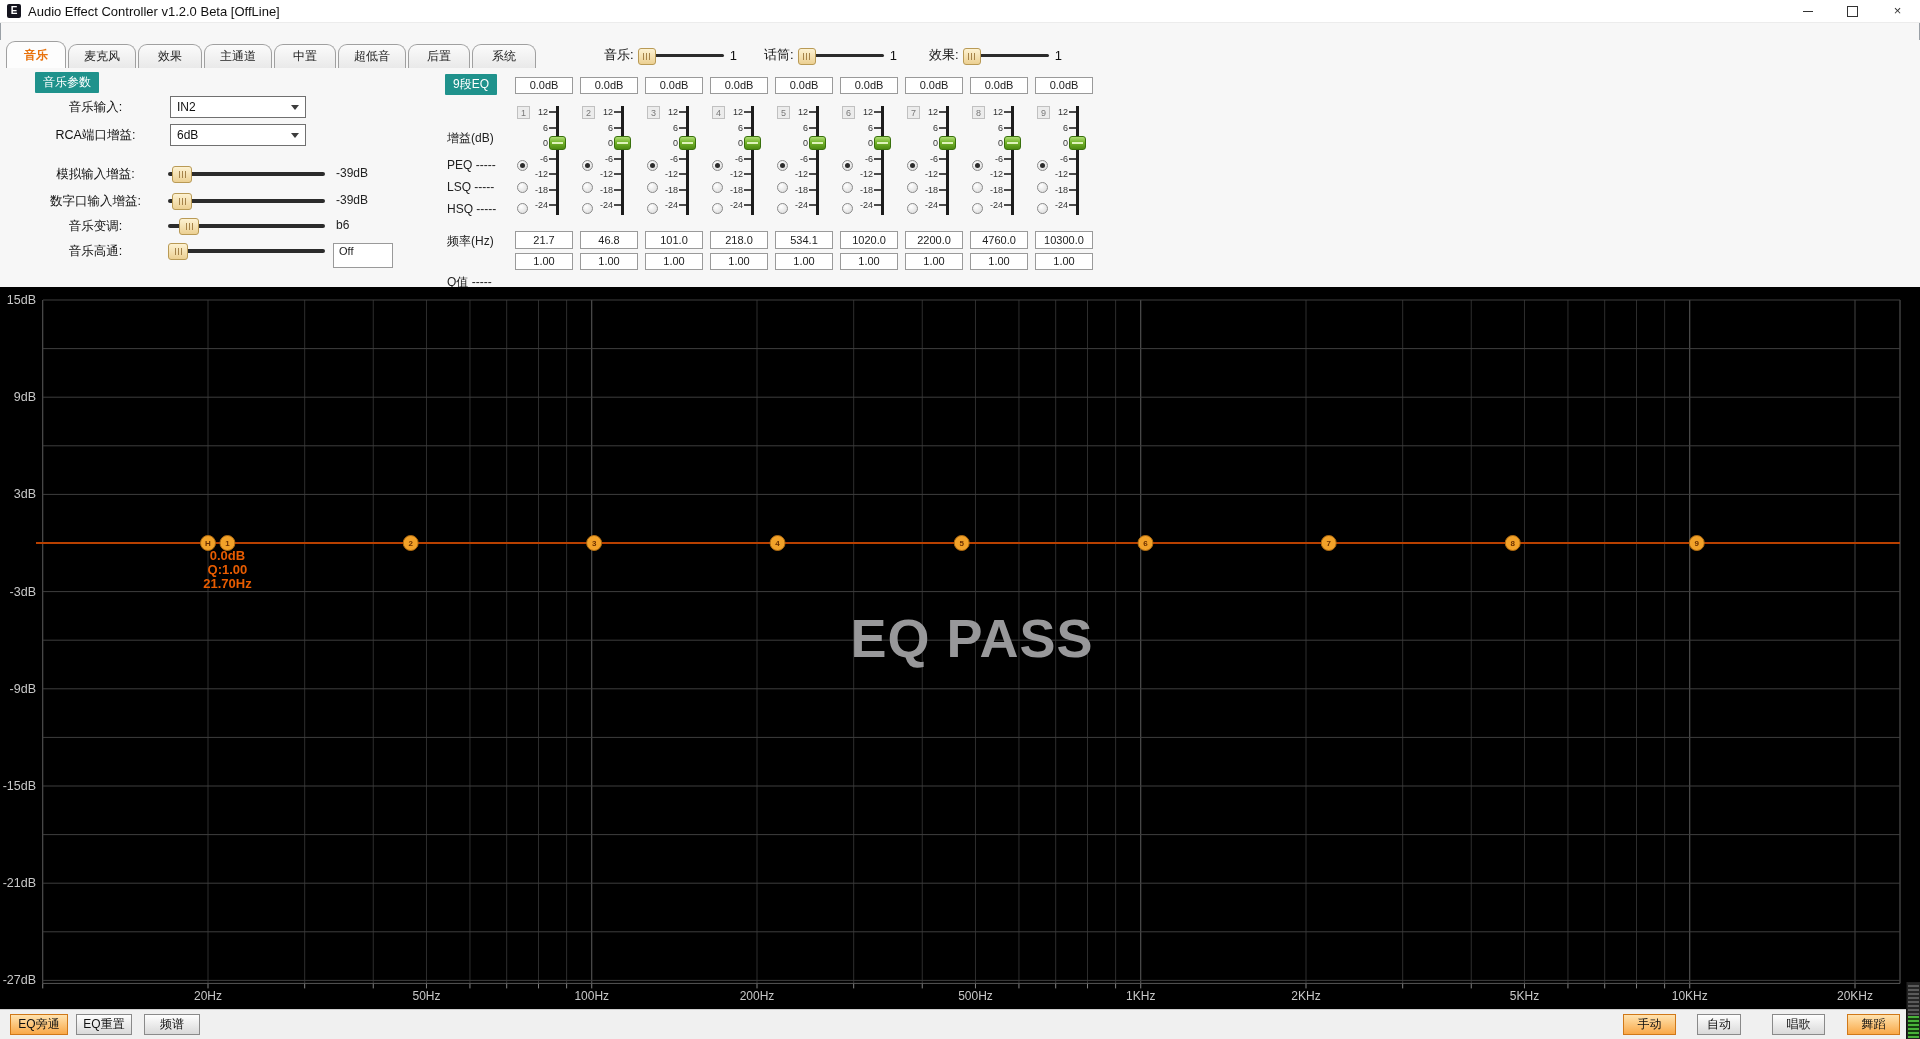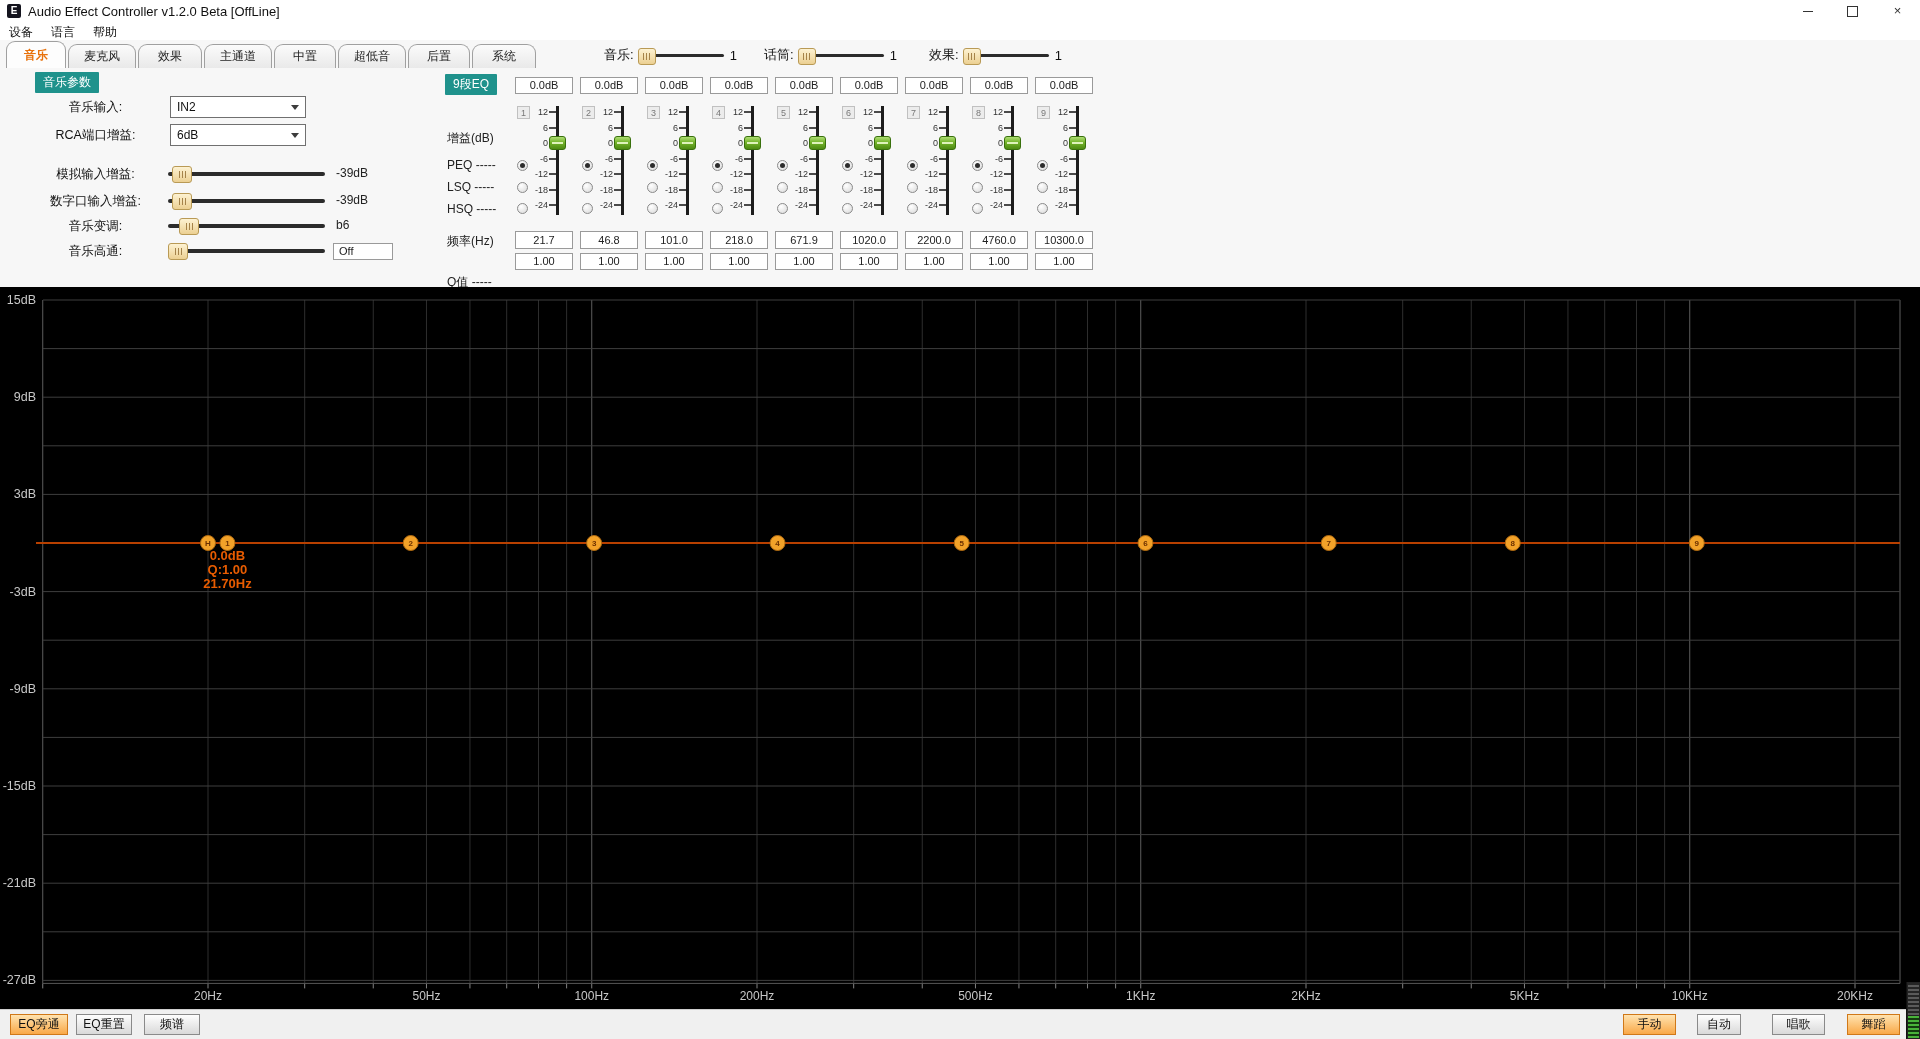--- a/index.html
+++ b/index.html
@@ -97,21 +97,20 @@
         </div>
       <div class="wbtn">
           <div class="glyph-max"></div>
         </div>
       <div class="wbtn">
           <div class="glyph-close">×</div>
         </div>
     </div>
   </div>
 
-  <div class="menubar" id="menubar"><div class="mitem">设备</div><div class="mitem">语言</div><div class="mitem">帮助</div></div>
 
   <div class="tabbar">
     <div id="tabs">
         <div class="tab active" style="width: 58px;">音乐</div>
         <div class="tab" style="width: 66px;">麦克风</div>
         <div class="tab" style="width: 62px;">效果</div>
         <div class="tab" style="width: 66px;">主通道</div>
         <div class="tab" style="width: 60px;">中置</div>
         <div class="tab" style="width: 66px;">超低音</div>
         <div class="tab" style="width: 60px;">后置</div>
@@ -175,21 +174,21 @@
             <div class="grip"></div>
           </div>
         </div>
         <div class="pval" style="left: 336px; top: 150px;">b6</div>
         <div class="lrow-label" style="left: 28px; top: 175px;">音乐高通:</div>
         <div class="ptrack" style="left: 168px; top: 181px;">
           <div class="pthumb" style="left: 0px;">
             <div class="grip"></div>
           </div>
         </div>
-        <div class="vbox" style="left: 333px; top: 175px; width: 60px; height: 17px; line-height: 15px; text-align: left; padding-left: 5px;">Off</div>
+        <div class="vbox" style="left: 333px; top: 175px; width: 60px; height: 25px; line-height: 15px; text-align: left; padding-left: 5px;">Off</div>
       </div>
 
     <div class="panel-eq">
       <div class="badge" style="left:0;top:6px;">9段EQ</div>
       <div class="eq-label" style="top:62px;">增益(dB)</div>
       <div class="eq-label" style="top:90px;">PEQ -----</div>
       <div class="eq-label" style="top:112px;">LSQ -----</div>
       <div class="eq-label" style="top:134px;">HSQ -----</div>
       <div class="eq-label" style="top:165px;">频率(Hz)</div>
       <div class="eq-label" style="top:187px;margin-top:19px;">Q值 -----</div>
@@ -310,21 +309,21 @@
           <div class="sc-tick" style="left: 364px; top: 120.5px;"></div>
           <div class="sc-lab" style="left: 337px; top: 132px;">-24</div>
           <div class="sc-tick" style="left: 364px; top: 136px;"></div>
           <div class="vtrack" style="left: 371px; top: 38px; height: 109px;"></div>
           <div class="gthumb" style="left: 364px; top: 68px;">
             <div class="gline"></div>
           </div>
           <div class="radio sel" style="left: 332px; top: 92px;"></div>
           <div class="radio" style="left: 332px; top: 113.5px;"></div>
           <div class="radio" style="left: 332px; top: 135px;"></div>
-          <div class="vbox" style="left: 330px; top: 163px; width: 58px; height: 18px; line-height: 16px;">671.9</div>
+          <div class="vbox" style="left: 330px; top: 163px; width: 58px; height: 18px; line-height: 16px;">534.1</div>
           <div class="vbox" style="left: 330px; top: 185px; width: 58px; height: 17px; line-height: 15px;">1.00</div>
           <div class="vbox" style="left: 395px; top: 9px; width: 58px; height: 17px; line-height: 15px;">0.0dB</div>
           <div class="chip" style="left: 397px; top: 38px;">6</div>
           <div class="sc-lab" style="left: 402px; top: 39px;">12</div>
           <div class="sc-tick" style="left: 429px; top: 43px;"></div>
           <div class="sc-lab" style="left: 402px; top: 54.5px;">6</div>
           <div class="sc-tick" style="left: 429px; top: 58.5px;"></div>
           <div class="sc-lab" style="left: 402px; top: 70px;">0</div>
           <div class="sc-tick" style="left: 429px; top: 74px;"></div>
           <div class="sc-lab" style="left: 402px; top: 85.5px;">-6</div>
@@ -562,20 +561,21 @@
           <g>
             <circle cx="1512.740749424025" cy="256" r="7.5" fill="#f2a229" stroke="#b06a10" stroke-width="1"></circle>
             <text x="1512.740749424025" y="259" fill="#6b3000" font-size="8px" font-weight="bold" text-anchor="middle" font-family="Liberation Sans, DejaVu Sans, sans-serif">8</text>
           </g>
           <g>
             <circle cx="1696.782168743614" cy="256" r="7.5" fill="#f2a229" stroke="#b06a10" stroke-width="1"></circle>
             <text x="1696.782168743614" y="259" fill="#6b3000" font-size="8px" font-weight="bold" text-anchor="middle" font-family="Liberation Sans, DejaVu Sans, sans-serif">9</text>
           </g>
         </g>
       </svg>
+    <div class="watermark">EQ PASS</div>
     <div class="annot" style="left: 157.451px;">
       <div>0.0dB</div>
       <div>Q:1.00</div>
       <div>21.70Hz</div>
     </div>
   </div>
 
   <div class="bottombar" id="bottombar">
       <div class="btn active" style="left: 10px; width: 58px;">EQ旁通</div>
       <div class="btn" style="left: 76px; width: 56px;">EQ重置</div>

